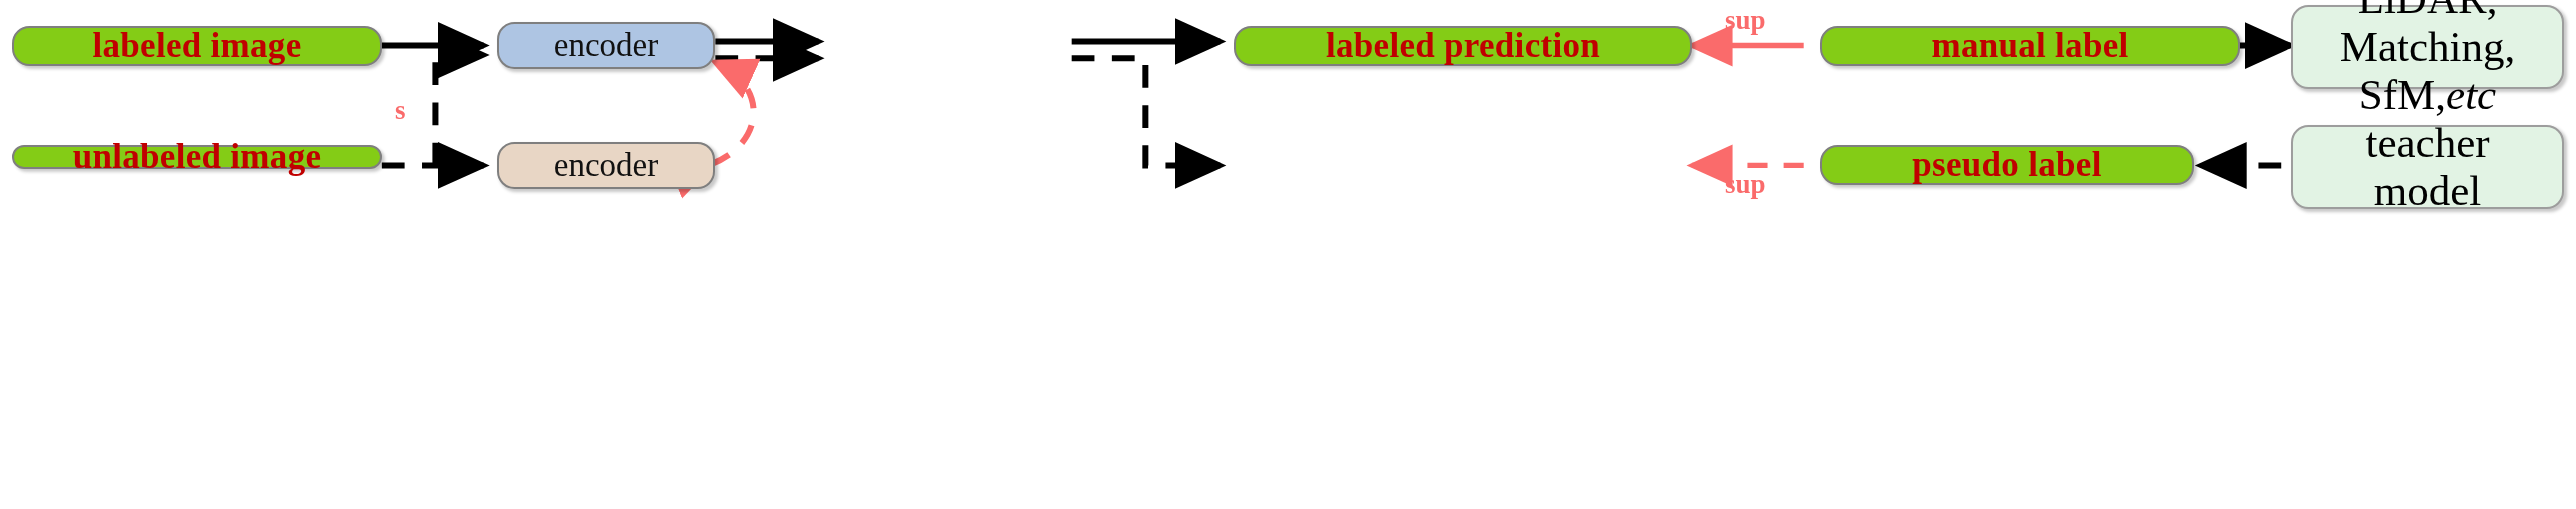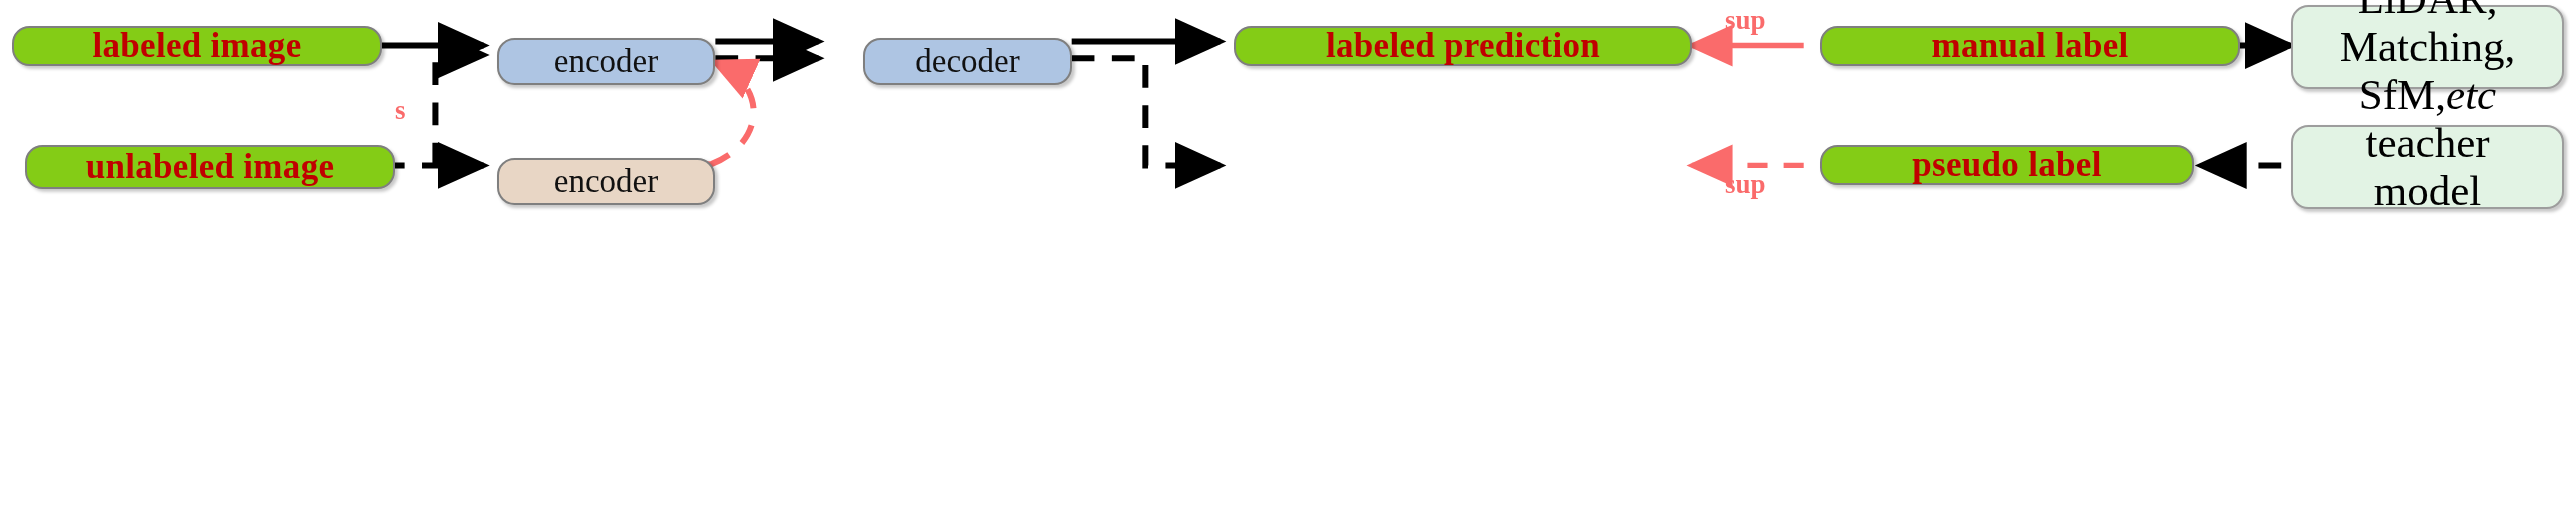--- a/index.html
+++ b/index.html
@@ -7,21 +7,21 @@
        font-family:"Liberation Serif","DejaVu Serif",serif;}
   #canvas{position:absolute;left:0;top:0;width:2576px;height:509px;}
 
   .node{position:absolute;box-sizing:border-box;display:flex;align-items:center;
         justify-content:center;text-align:center;border-radius:17.4px;
         border:2px solid #7f7f7f;background:#84cc16;
         box-shadow:2.7px 2.7px 3.3px rgba(0,0,0,0.22);
         font-family:"Liberation Serif","DejaVu Serif",serif;}
 
   .node.io{font-weight:bold;color:#c00000;font-size:35px;letter-spacing:0.3px;}
-  .node.model{font-weight:normal;color:#111111;font-size:33px;margin-top:16px;}
+  .node.model{font-weight:normal;color:#111111;font-size:33px;}
 
   .node.blue{background:#aec5e3;border-color:#7f7f7f;}
   .node.tan{background:#e8d6c5;border-color:#7f7f7f;}
   .node.green{background:#e2f3e4;border-color:#9d9d9d;font-size:43px;line-height:1.12;}
   .node.green .ln{display:block;}
   .node.green .it{font-style:italic;}
 
   .lbl{position:absolute;font-family:"Liberation Serif","DejaVu Serif",serif;
        font-weight:bold;color:#fa6b6b;white-space:nowrap;}
   .lbl.sup{font-size:27px;}
@@ -70,34 +70,33 @@
 
     <line x1="3406" y1="247" x2="3286" y2="247" stroke="#000" stroke-width="9" stroke-dasharray="34 26" marker-end="url(#ahBlack)"></line>
 
     <path d="M1062,245 C1140,215 1150,130 1068,93" fill="none" stroke="#fa6b6b" stroke-width="9" stroke-dasharray="30 26" marker-start="url(#ahSalmonCurve)" marker-end="url(#ahSalmonCurve)"></path>
   </svg>
 
   <div class="node io" style="left:12px;top:25.5px;width:370px;height:40px;">labeled image</div>
 
   <div class="node model blue" style="left:497px;top:22px;width:218px;height:47px;">encoder</div>
 
-  <div class="node model blue" style="left:863px;top:22px;width:209px;height:47px;">decoder</div>
 
   <div class="node io" style="left:1234px;top:25.5px;width:458px;height:40px;">labeled prediction</div>
 
   <div class="node io" style="left:1820px;top:25.5px;width:420px;height:40px;">manual label</div>
 
   <div class="node green" style="left:2291px;top:5.4px;width:273px;height:84px;
        flex-direction:column;justify-content:center;padding:2.7px 6.7px;">
     <span class="ln">LiDAR,</span>
     <span class="ln">Matching,</span>
     <span class="ln"><span>SfM,</span><span class="it">etc</span></span>
   </div>
 
-  <div class="node io" style="left:12px;top:145px;width:370px;height:44px;margin-left:13px;">unlabeled image</div>
+  <div class="node io" style="left:12px;top:145px;width:370px;height:24px;">unlabeled image</div>
 
   <div class="node model tan" style="left:497px;top:142px;width:218px;height:47px;">encoder</div>
 
 
   <div class="node green" style="left:2291px;top:125px;width:273px;height:84px;
        flex-direction:column;justify-content:center;">
     <span class="ln">teacher</span>
     <span class="ln">model</span>
   </div>
 

